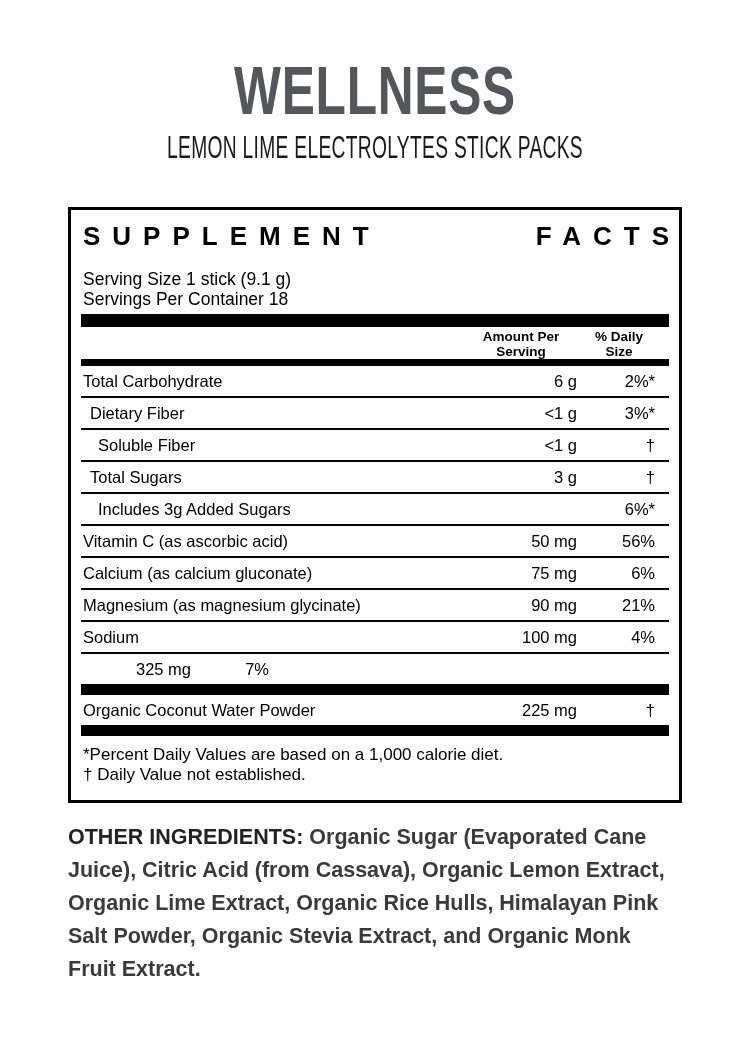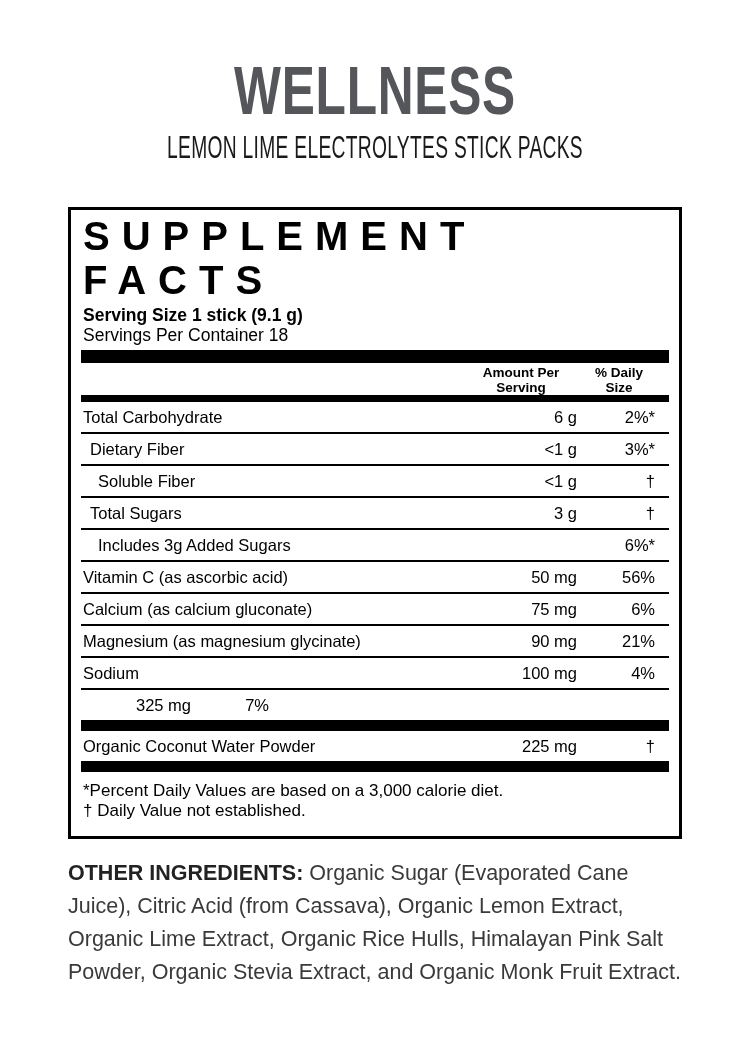--- a/index.html
+++ b/index.html
@@ -20,27 +20,27 @@
     transform:scaleX(0.62);transform-origin:center;white-space:nowrap;
     margin:6px 0 0 0;letter-spacing:0.5px;
   }
   
   .facts-box{
     width:588px;margin:42px auto 0;border:3px solid #000;
     padding:0 10px;background:#fff;
   }
   .facts-title{
     display:flex;justify-content:space-between;align-items:baseline;
-    font-weight:bold;font-size:40px;line-height:44px;margin-top:4px;
-    padding-left:2px;color:#000;flex-direction:column;
+    font-weight:bold;font-size:26px;line-height:44px;margin-top:4px;
+    padding-left:2px;color:#000;
   }
   .facts-title .w1{letter-spacing:12px;}
   .facts-title .w2{letter-spacing:12px;margin-right:-12px;}
   .serving-line{font-size:17.5px;line-height:20px;padding-left:2px;color:#000;}
-  .serving-line.first{margin-top:3px;font-weight:bold;}
+  .serving-line.first{margin-top:11px;}
   .bar{background:#000;width:100%;}
   .bar-1{height:13px;margin-top:5px;}
   .bar-2{height:7px;}
   .bar-3{height:11px;}
   .col-headers{
     display:flex;justify-content:flex-end;align-items:flex-end;
     padding:3px 14px 0 0;font-size:13.5px;font-weight:bold;line-height:14.5px;
     color:#000;
   }
   .col-headers .hline{display:block;}
@@ -56,21 +56,21 @@
   .nrow .nlabel{flex:1;padding-left:2px;}
   .nrow.indent-1 .nlabel{padding-left:9px;}
   .nrow.indent-2 .nlabel{padding-left:17px;}
   .nrow .namount{width:110px;text-align:right;white-space:nowrap;}
   .nrow .ndv{width:78px;text-align:right;white-space:nowrap;}
   
   .footnotes{padding:9px 0 16px 2px;font-size:17px;line-height:19.5px;color:#000;}
   
   .other-ingredients{
     width:614px;margin:18px auto 0;font-size:21.5px;line-height:33px;
-    color:#3a3a3a;font-weight:normal;
+    color:#3a3a3a;font-weight:bold;
   }
   .other-ingredients b{color:#222;}
 </style>
 </head>
 <body>
 
 <div class="page">
 
   <div class="brand-header">
     <div class="brand-name">WELLNESS</div>
@@ -166,21 +166,21 @@
 
     <div class="nrow no-border">
       <span class="nlabel">Organic Coconut Water Powder</span>
       <span class="namount">225 mg</span>
       <span class="ndv">†</span>
     </div>
 
     <div class="bar bar-3"></div>
 
     <div class="footnotes">
-      <div>*Percent Daily Values are based on a 3,000 calorie diet.</div>
+      <div>*Percent Daily Values are based on a 1,000 calorie diet.</div>
       <div>† Daily Value not established.</div>
     </div>
 
   </div>
 
   <p class="other-ingredients"><b>OTHER INGREDIENTS:</b><span> Organic Sugar (Evaporated Cane Juice), Citric Acid (from Cassava), Organic Lemon Extract, Organic Lime Extract, Organic Rice Hulls, Himalayan Pink Salt Powder, Organic Stevia Extract, and Organic Monk Fruit Extract.</span></p>
 
 </div>
 
 </body></html>

